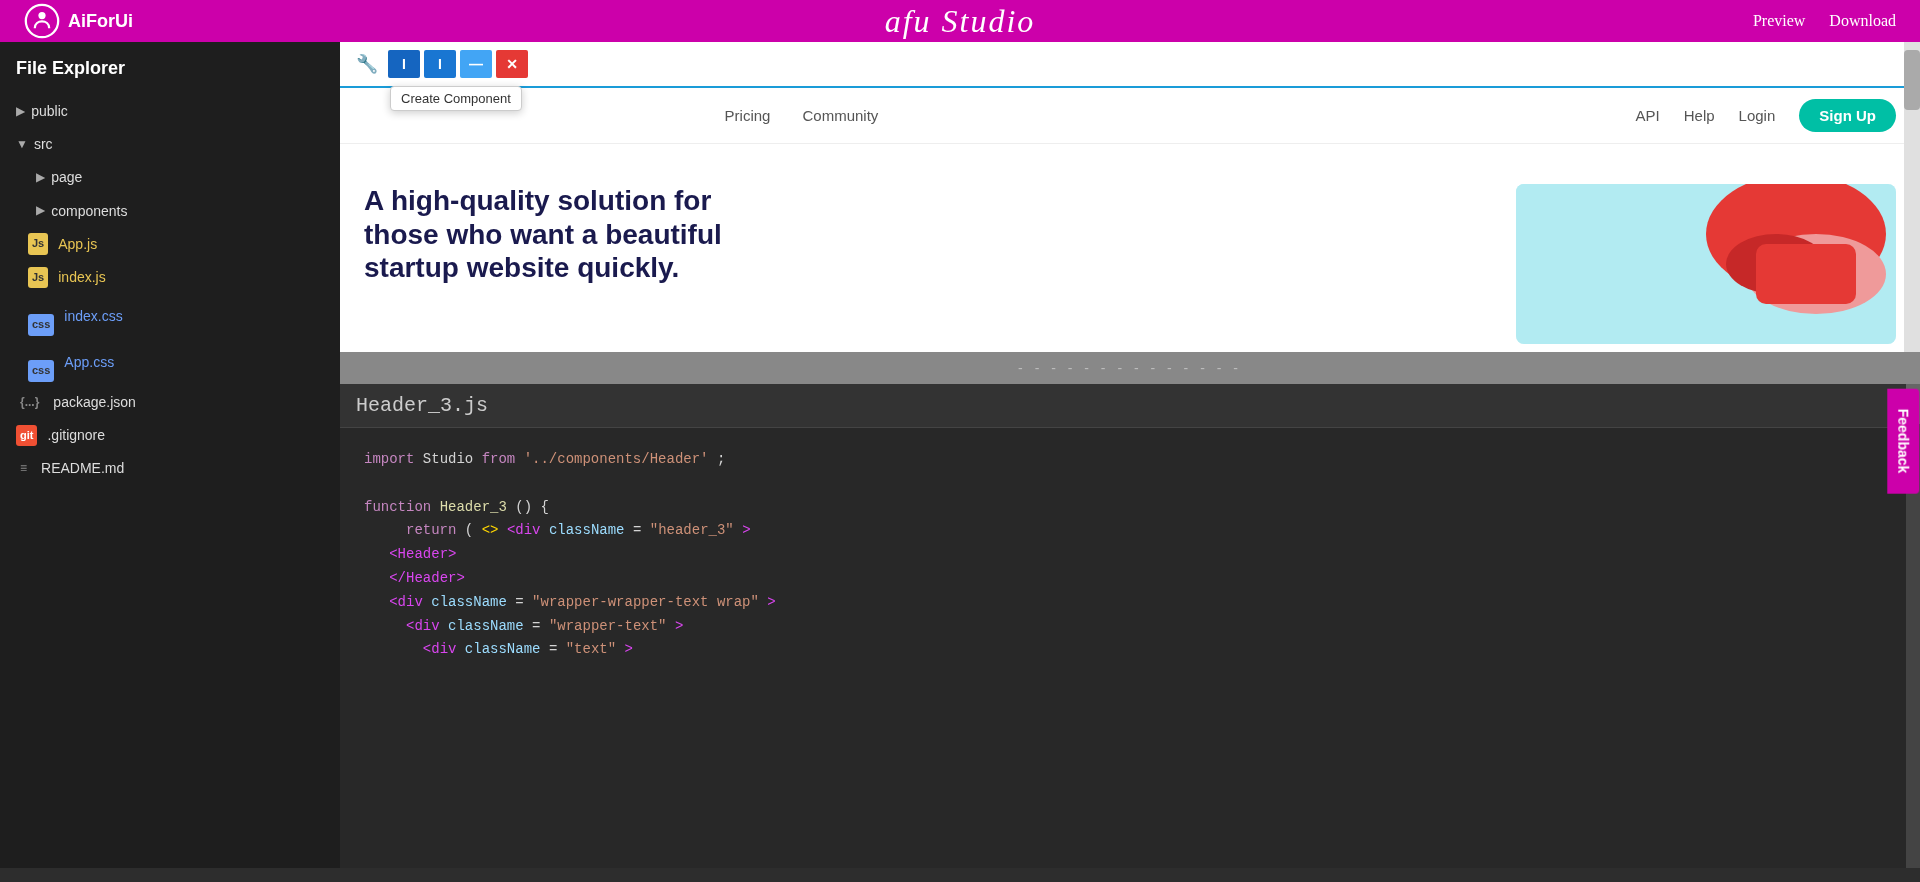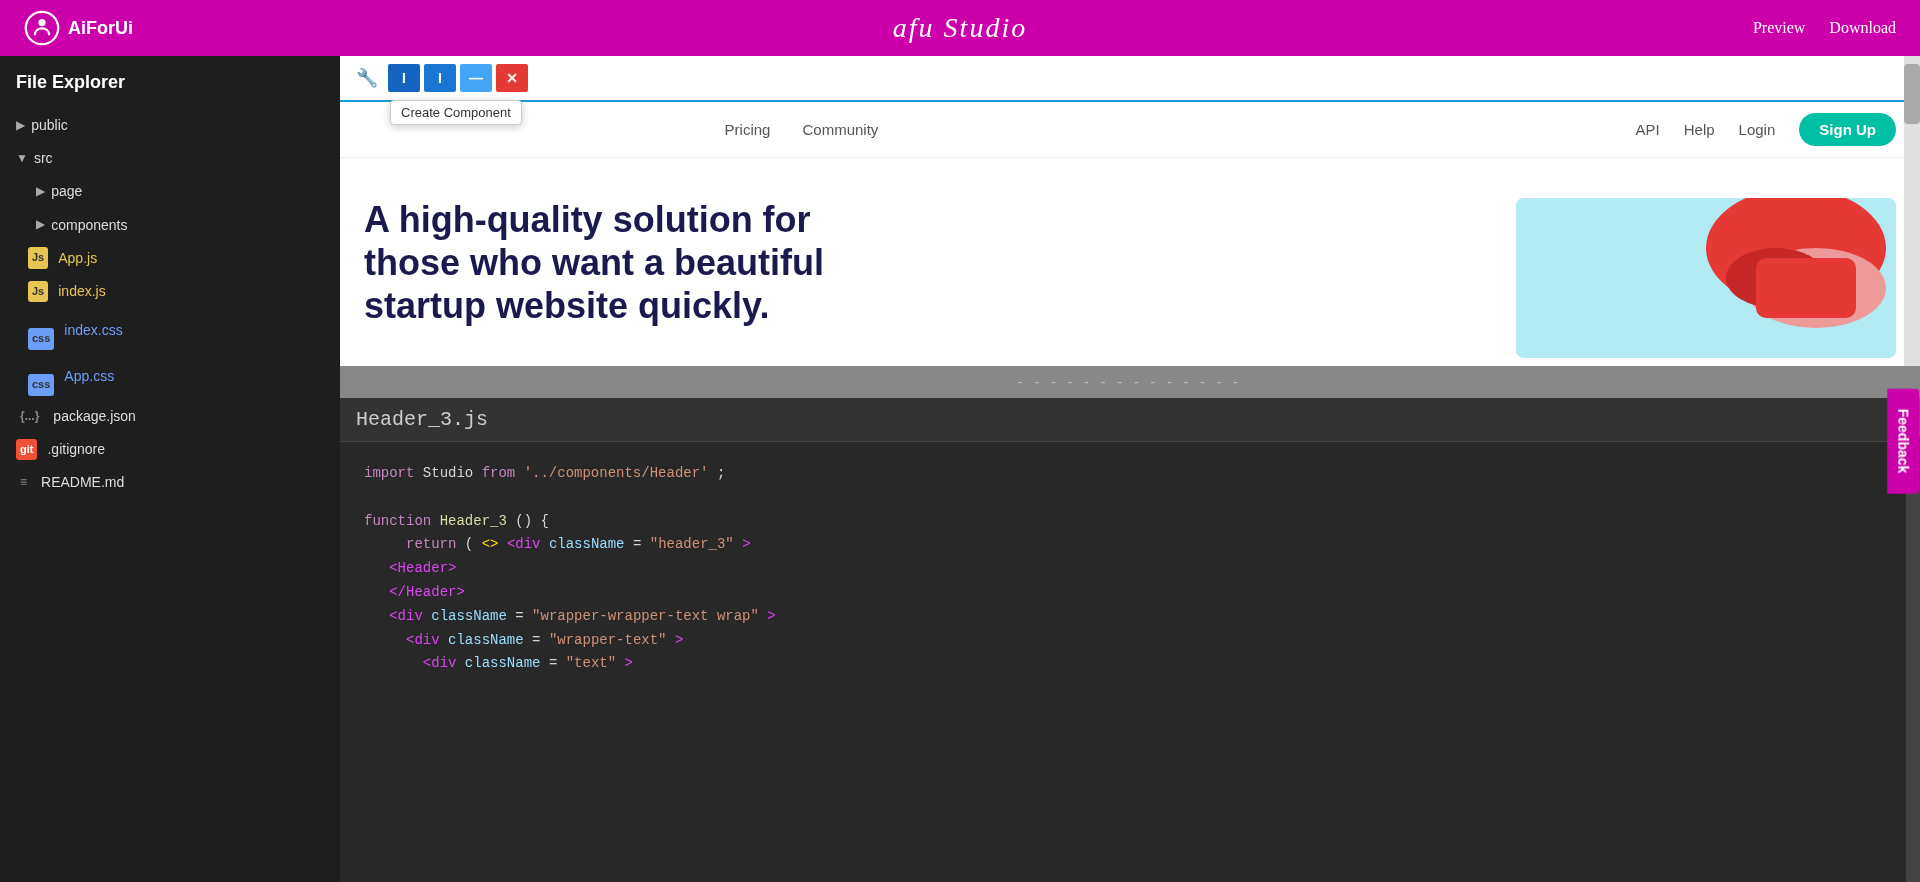--- a/index.html
+++ b/index.html
@@ -1,21 +1,21 @@
 <!DOCTYPE html>
 <html><head>
   <meta charset="utf-8">
   <style>
     * { margin: 0; padding: 0; box-sizing: border-box; }
     body { font-family: -apple-system, BlinkMacSystemFont, 'Segoe UI', sans-serif; background: #2d2d2d; overflow: hidden; width: 1920px; height: 882px; }
 
     
     .topbar {
       background: #cc00aa;
-      height: 56px;
+      height: 42px;
       display: flex;
       align-items: center;
       justify-content: space-between;
       padding: 0 24px;
       position: relative;
     }
     .topbar-logo {
       display: flex;
       align-items: center;
       gap: 8px;
@@ -25,21 +25,21 @@
     }
     .topbar-logo-icon {
       width: 36px;
       height: 36px;
     }
     .topbar-center {
       position: absolute;
       left: 50%;
       transform: translateX(-50%);
       color: white;
-      font-size: 28px;
+      font-size: 32px;
       font-style: italic;
       font-family: Georgia, serif;
       letter-spacing: 2px;
     }
     .topbar-actions {
       display: flex;
       gap: 24px;
       align-items: center;
     }
     .topbar-actions a {
@@ -189,21 +189,21 @@
     
     .preview-hero {
       padding: 40px 24px 0 24px;
       display: flex;
       align-items: flex-start;
     }
     .preview-hero-text {
       flex: 1;
     }
     .preview-hero-text h1 {
-      font-size: 36px;
+      font-size: 28px;
       font-weight: 900;
       color: #1a1a4e;
       line-height: 1.2;
     }
     .preview-hero-image {
       width: 380px;
       height: 160px;
       background: linear-gradient(135deg, #b2ebf2 0%, #e0f7fa 40%);
       border-radius: 8px;
       overflow: hidden;

